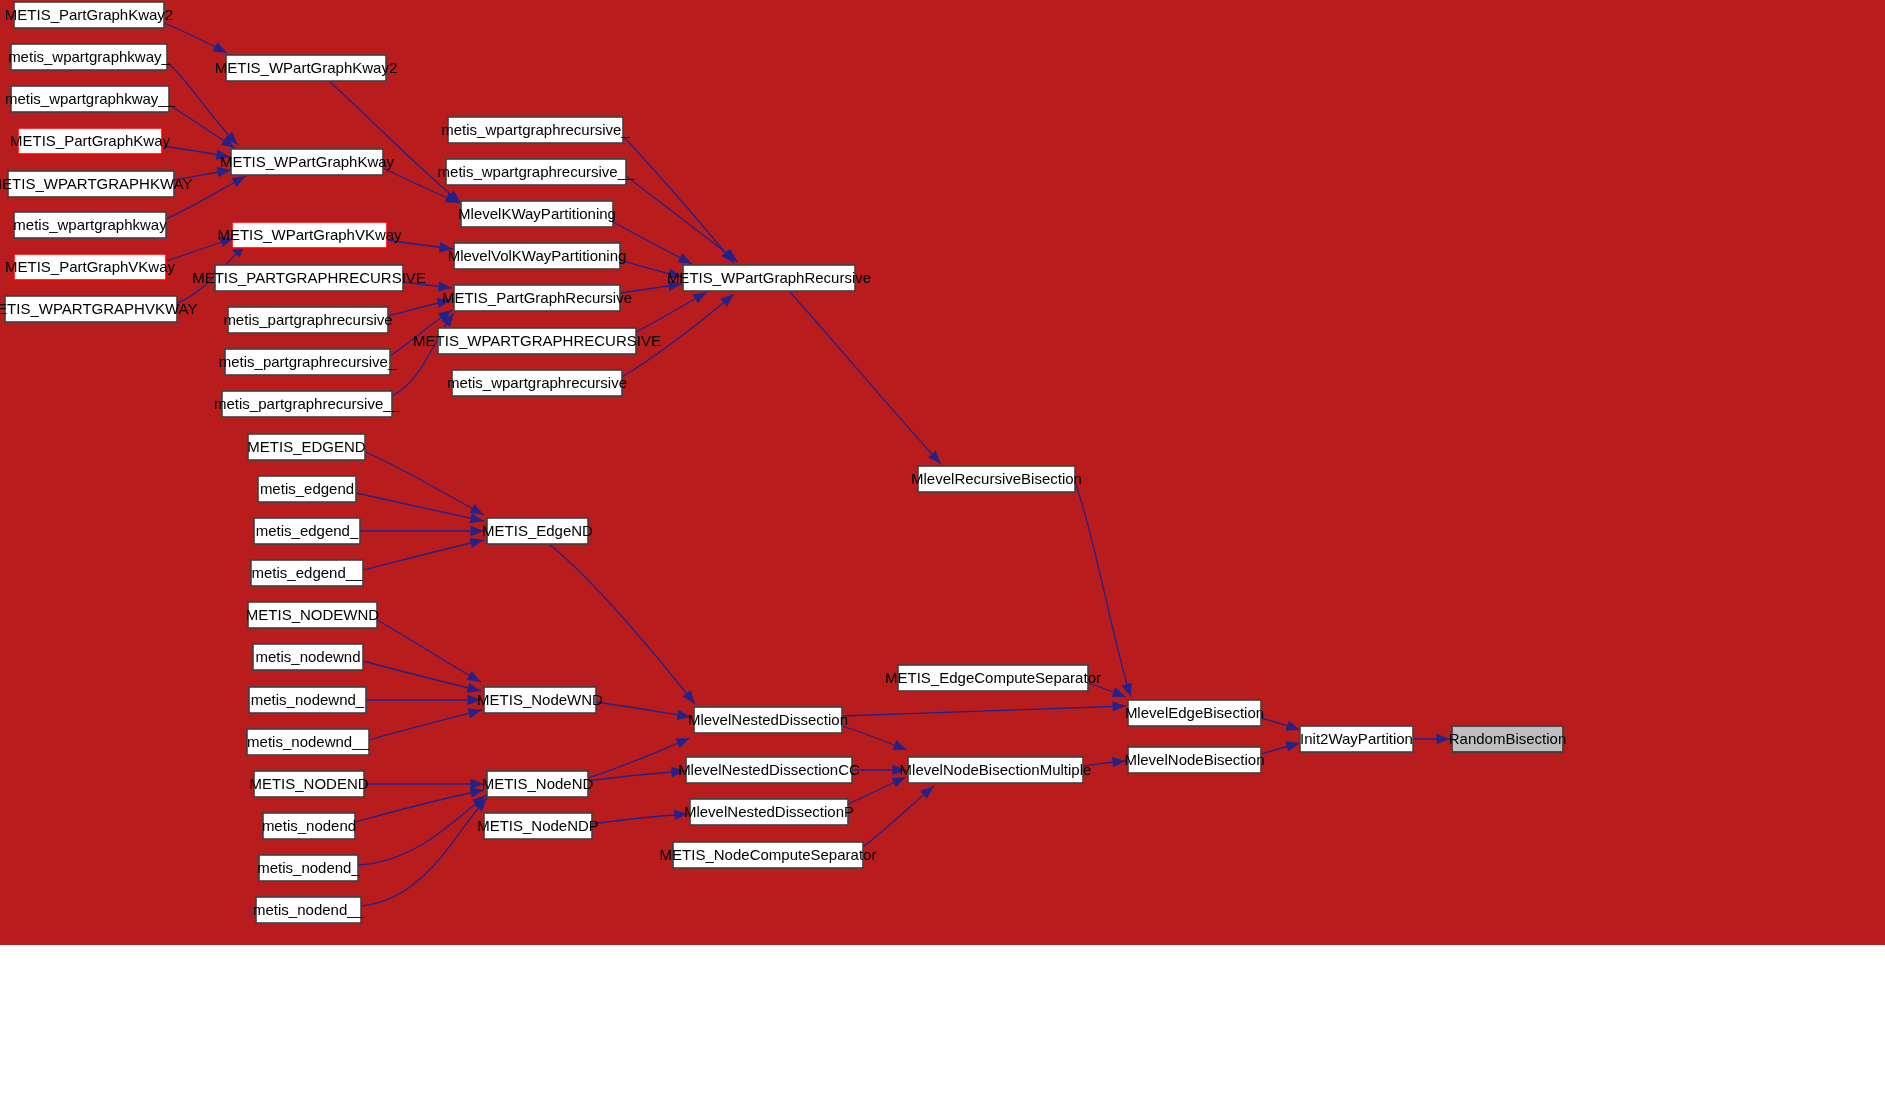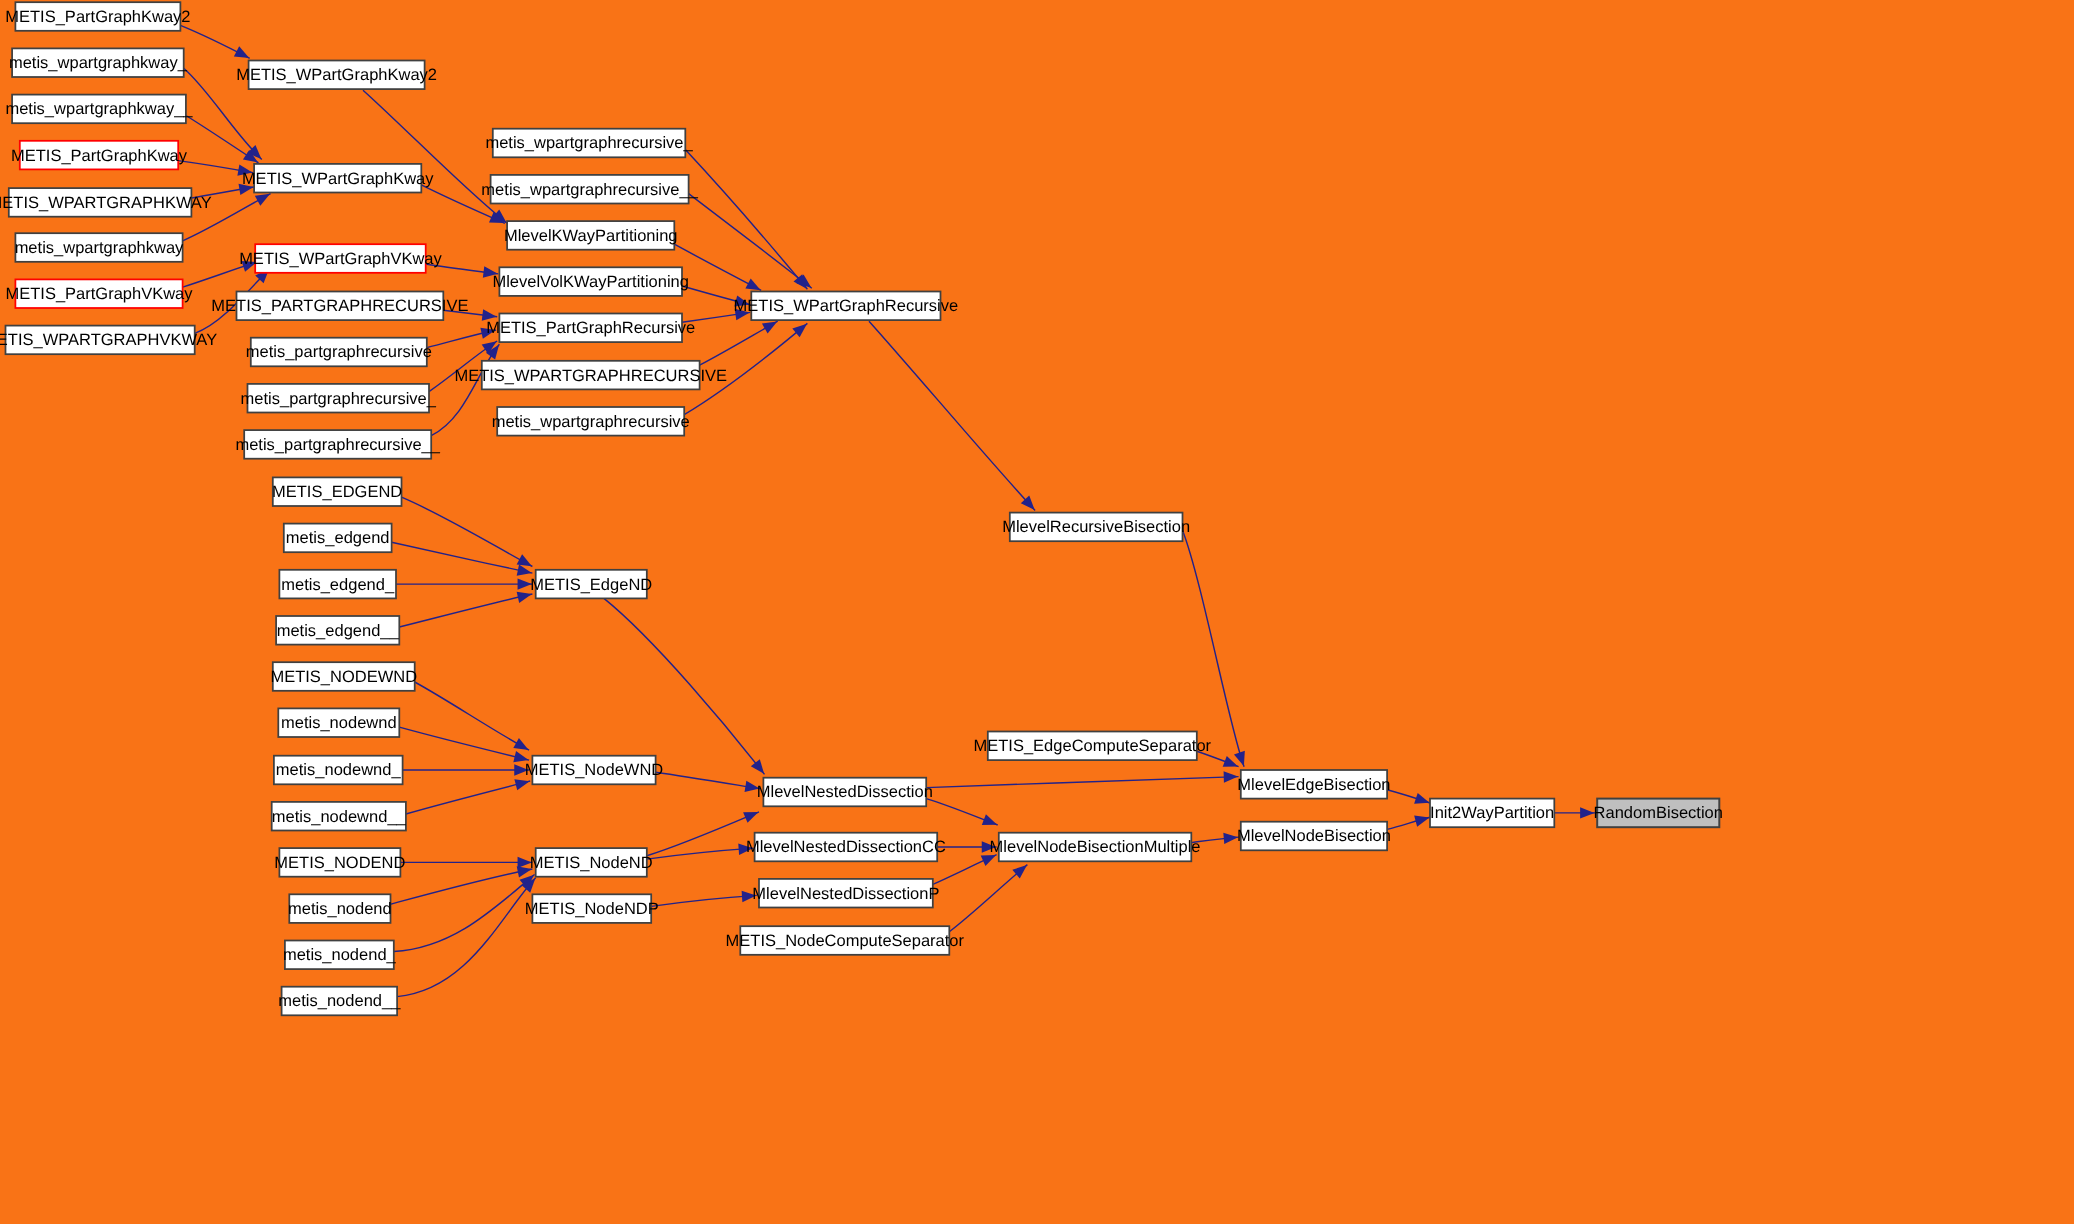--- a/index.html
+++ b/index.html
@@ -3,22 +3,22 @@
 <meta charset="utf-8">
 <style>
   html, body {
     margin: 0;
     padding: 0;
     background: #ffffff;
   }
   #canvas-wrap {
     position: relative;
     width: 1885px;
-    height: 1113px;
-    background: #f97316;
+    height: 945px;
+    background: #b91c1c;
     font-family: "Liberation Sans", sans-serif;
   }
   svg#graph {
     position: absolute;
     top: 0; left: 0;
     width: 1885px;
     height: 1113px;
     overflow: visible;
   }
   .node-rect {

